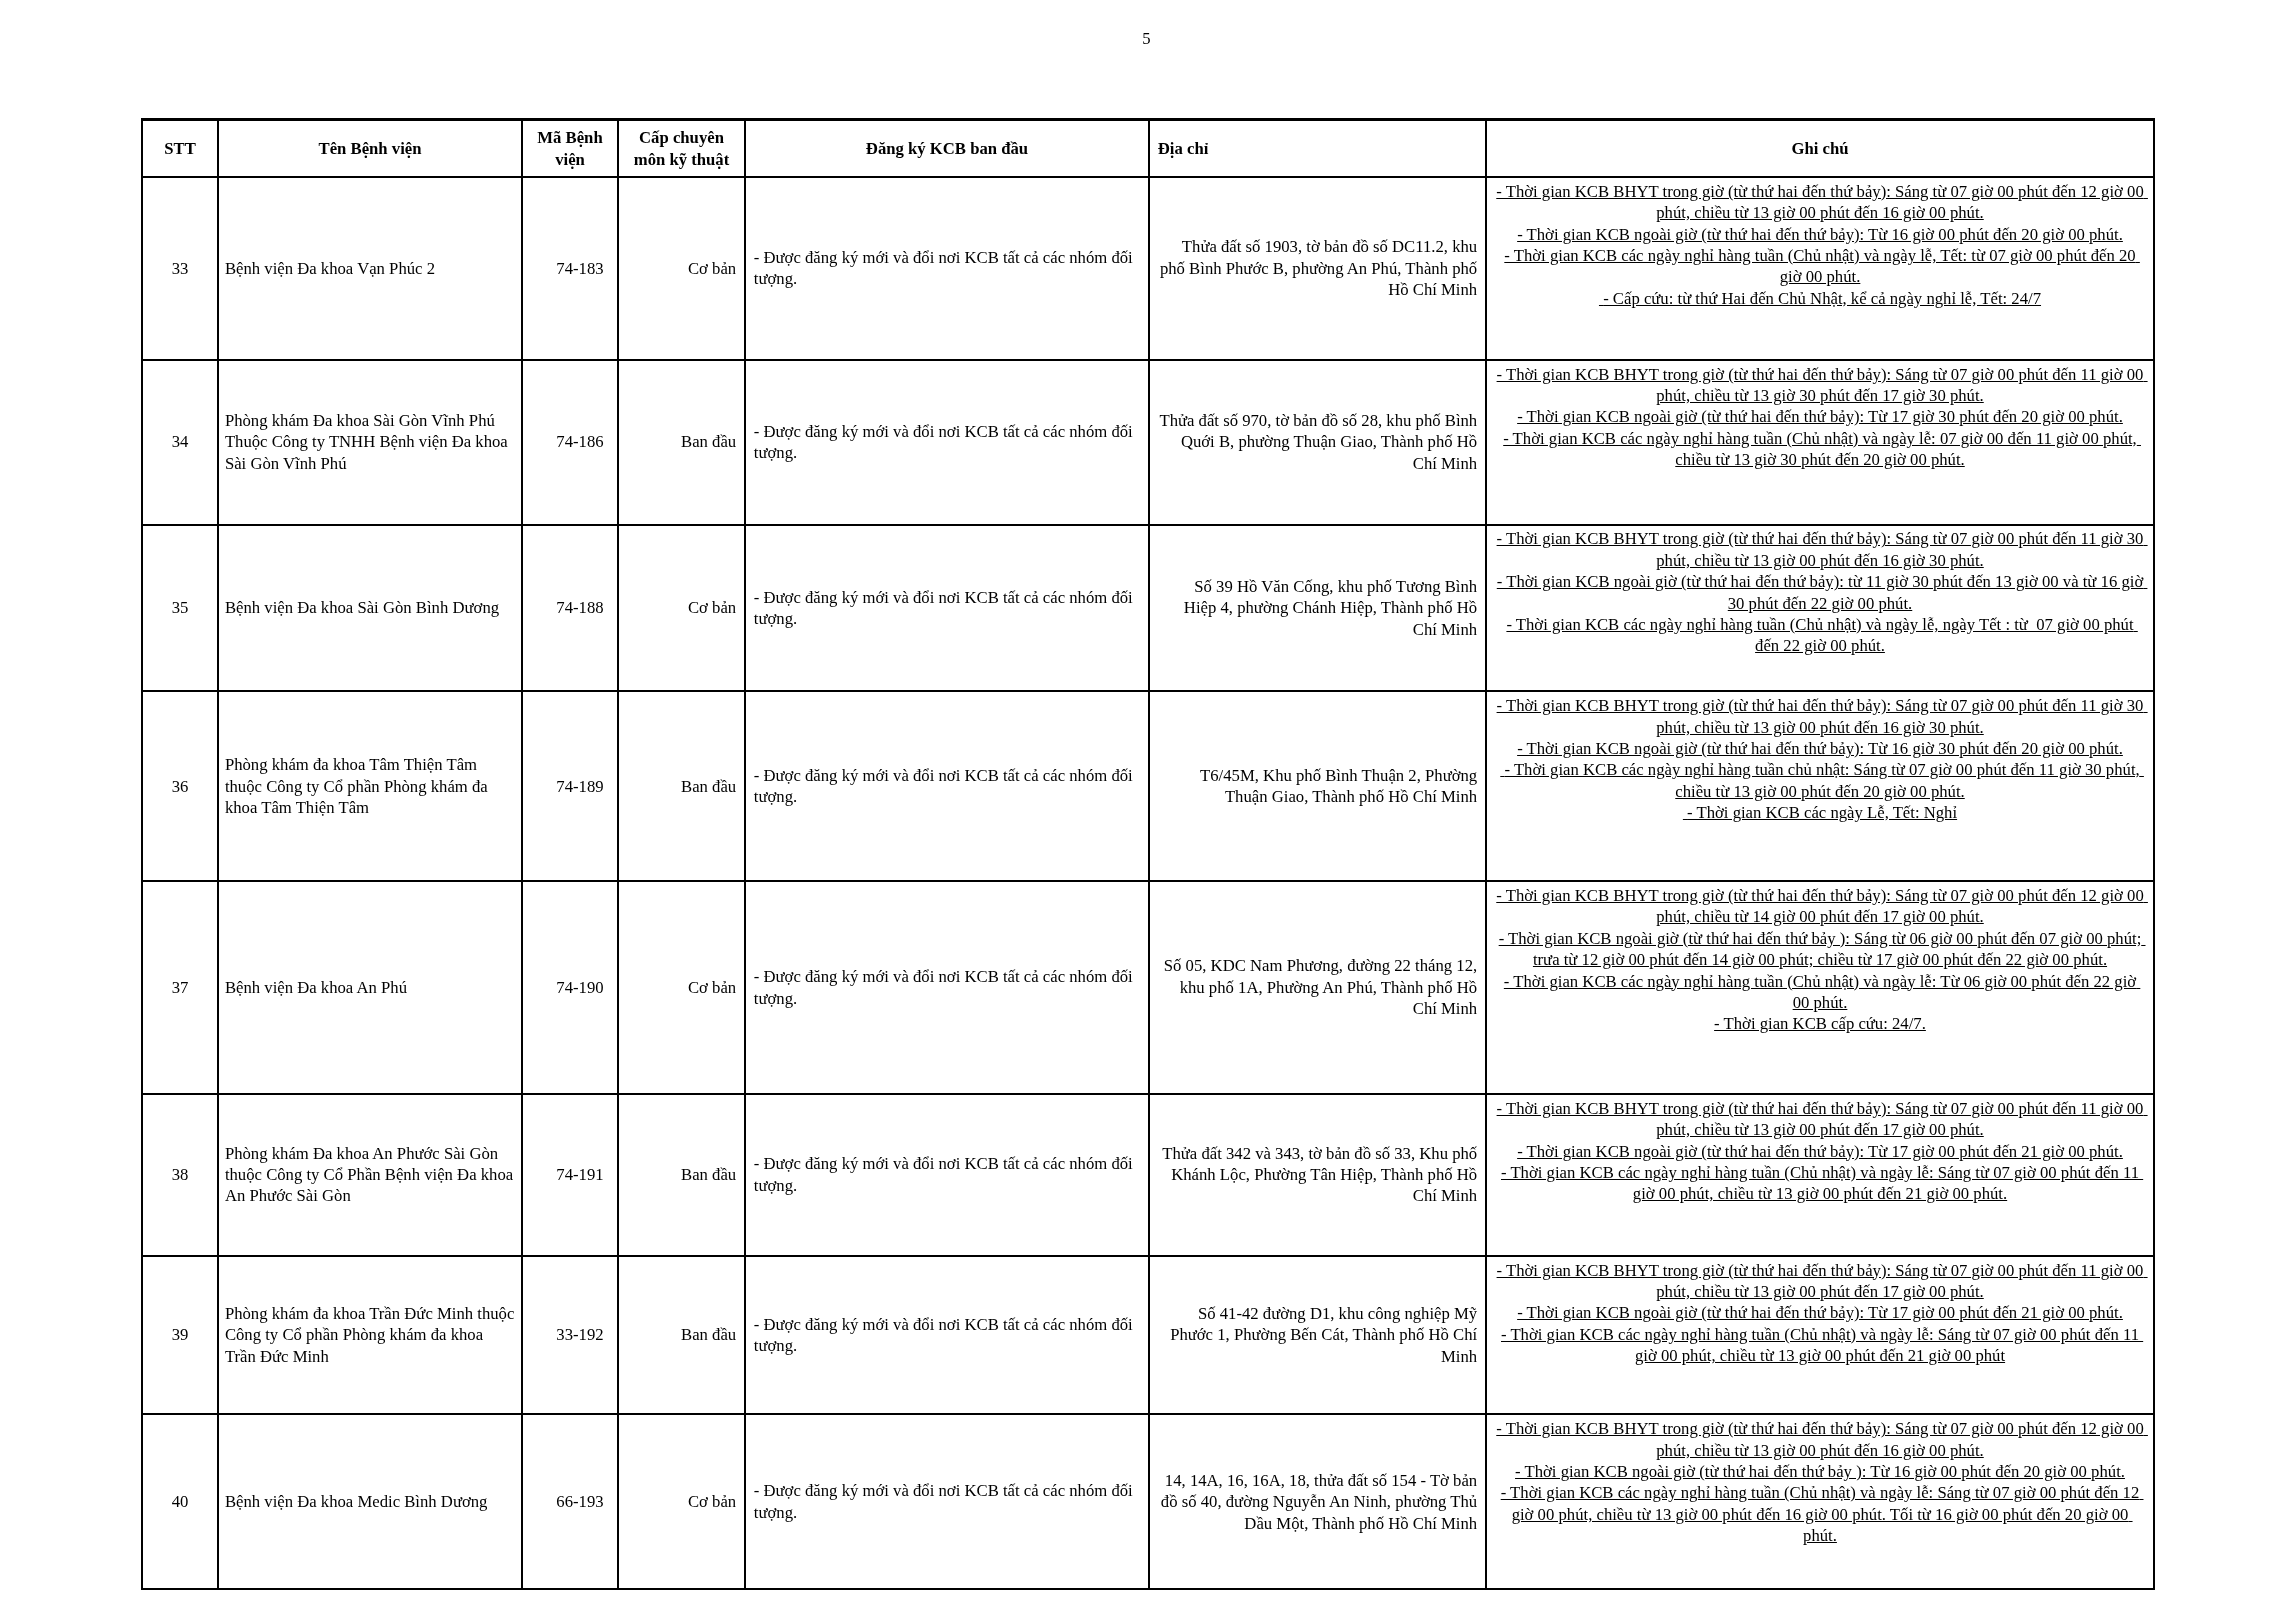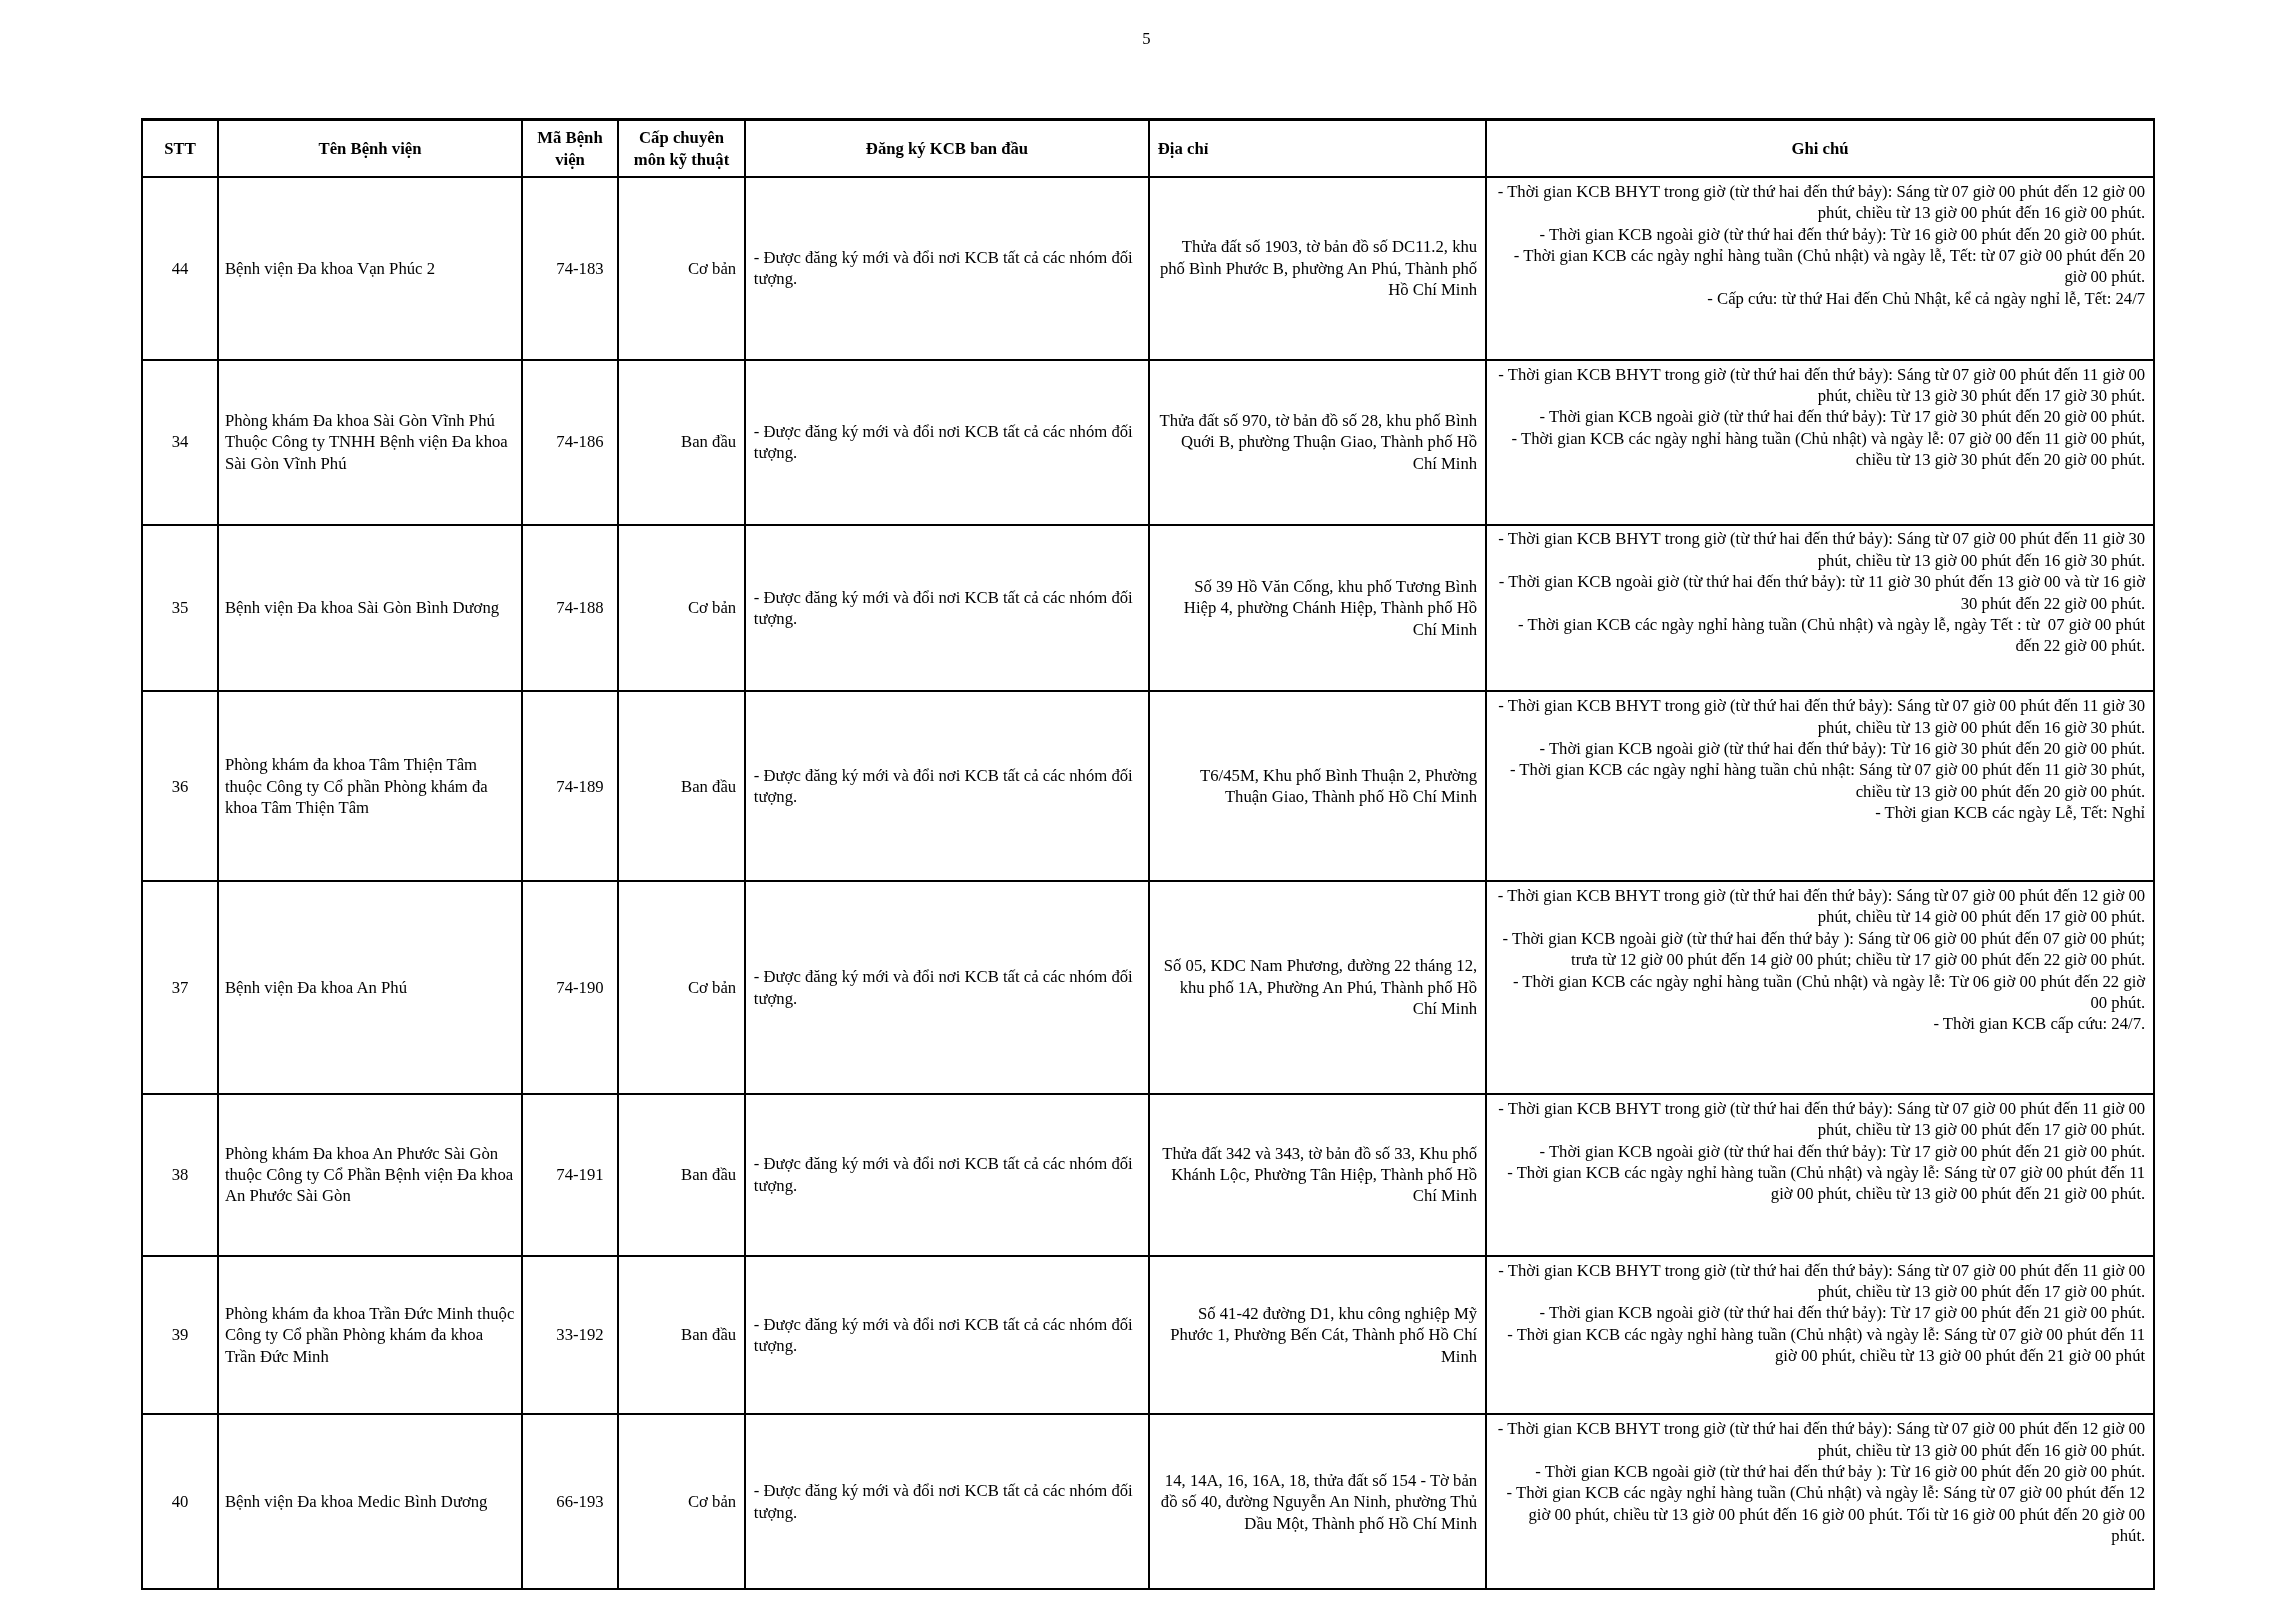--- a/index.html
+++ b/index.html
@@ -84,22 +84,23 @@
     text-align: left;
   }
   td.diachi {
     vertical-align: middle;
     padding: 3.9px 7.8px;
     text-align: right;
   }
   td.ghichu {
     vertical-align: top;
     padding: 2.9px 7.8px 2.9px 7.8px;
-    text-align: right;
+    text-align: center;
     white-space: pre-wrap;
+    text-decoration: underline;
   }
   tr.r33 td { height: 173px; }
   tr.r34 td { height: 155px; }
   tr.r35 td { height: 157px; }
   tr.r36 td { height: 180px; }
   tr.r37 td { height: 203px; }
   tr.r38 td { height: 152px; }
   tr.r39 td { height: 149px; }
   tr.r40 td { height: 165px; }
 </style>
@@ -124,21 +125,21 @@
       <th>Tên Bệnh viện</th>
       <th>Mã Bệnh viện</th>
       <th>Cấp chuyên môn kỹ thuật</th>
       <th>Đăng ký KCB ban đầu</th>
       <th class="h-diachi">Địa chỉ</th>
       <th>Ghi chú</th>
     </tr>
   </thead>
   <tbody>
     <tr class="r33">
-      <td class="stt">44</td>
+      <td class="stt">33</td>
       <td class="ten">Bệnh viện Đa khoa Vạn Phúc 2</td>
       <td class="ma">74-183</td>
       <td class="cap">Cơ bản</td>
       <td class="dangky">- Được đăng ký mới và đổi nơi KCB tất cả các nhóm đối tượng.</td>
       <td class="diachi">Thửa đất số 1903, tờ bản đồ số DC11.2, khu phố Bình Phước B, phường An Phú, Thành phố Hồ Chí Minh</td>
       <td class="ghichu">- Thời gian KCB BHYT trong giờ (từ thứ hai đến thứ bảy): Sáng từ 07 giờ 00 phút đến 12 giờ 00 phút, chiều từ 13 giờ 00 phút đến 16 giờ 00 phút.
 - Thời gian KCB ngoài giờ (từ thứ hai đến thứ bảy): Từ 16 giờ 00 phút đến 20 giờ 00 phút.
 - Thời gian KCB các ngày nghỉ hàng tuần (Chủ nhật) và ngày lễ, Tết: từ 07 giờ 00 phút đến 20 giờ 00 phút.
  - Cấp cứu: từ thứ Hai đến Chủ Nhật, kể cả ngày nghỉ lễ, Tết: 24/7</td>
     </tr>

